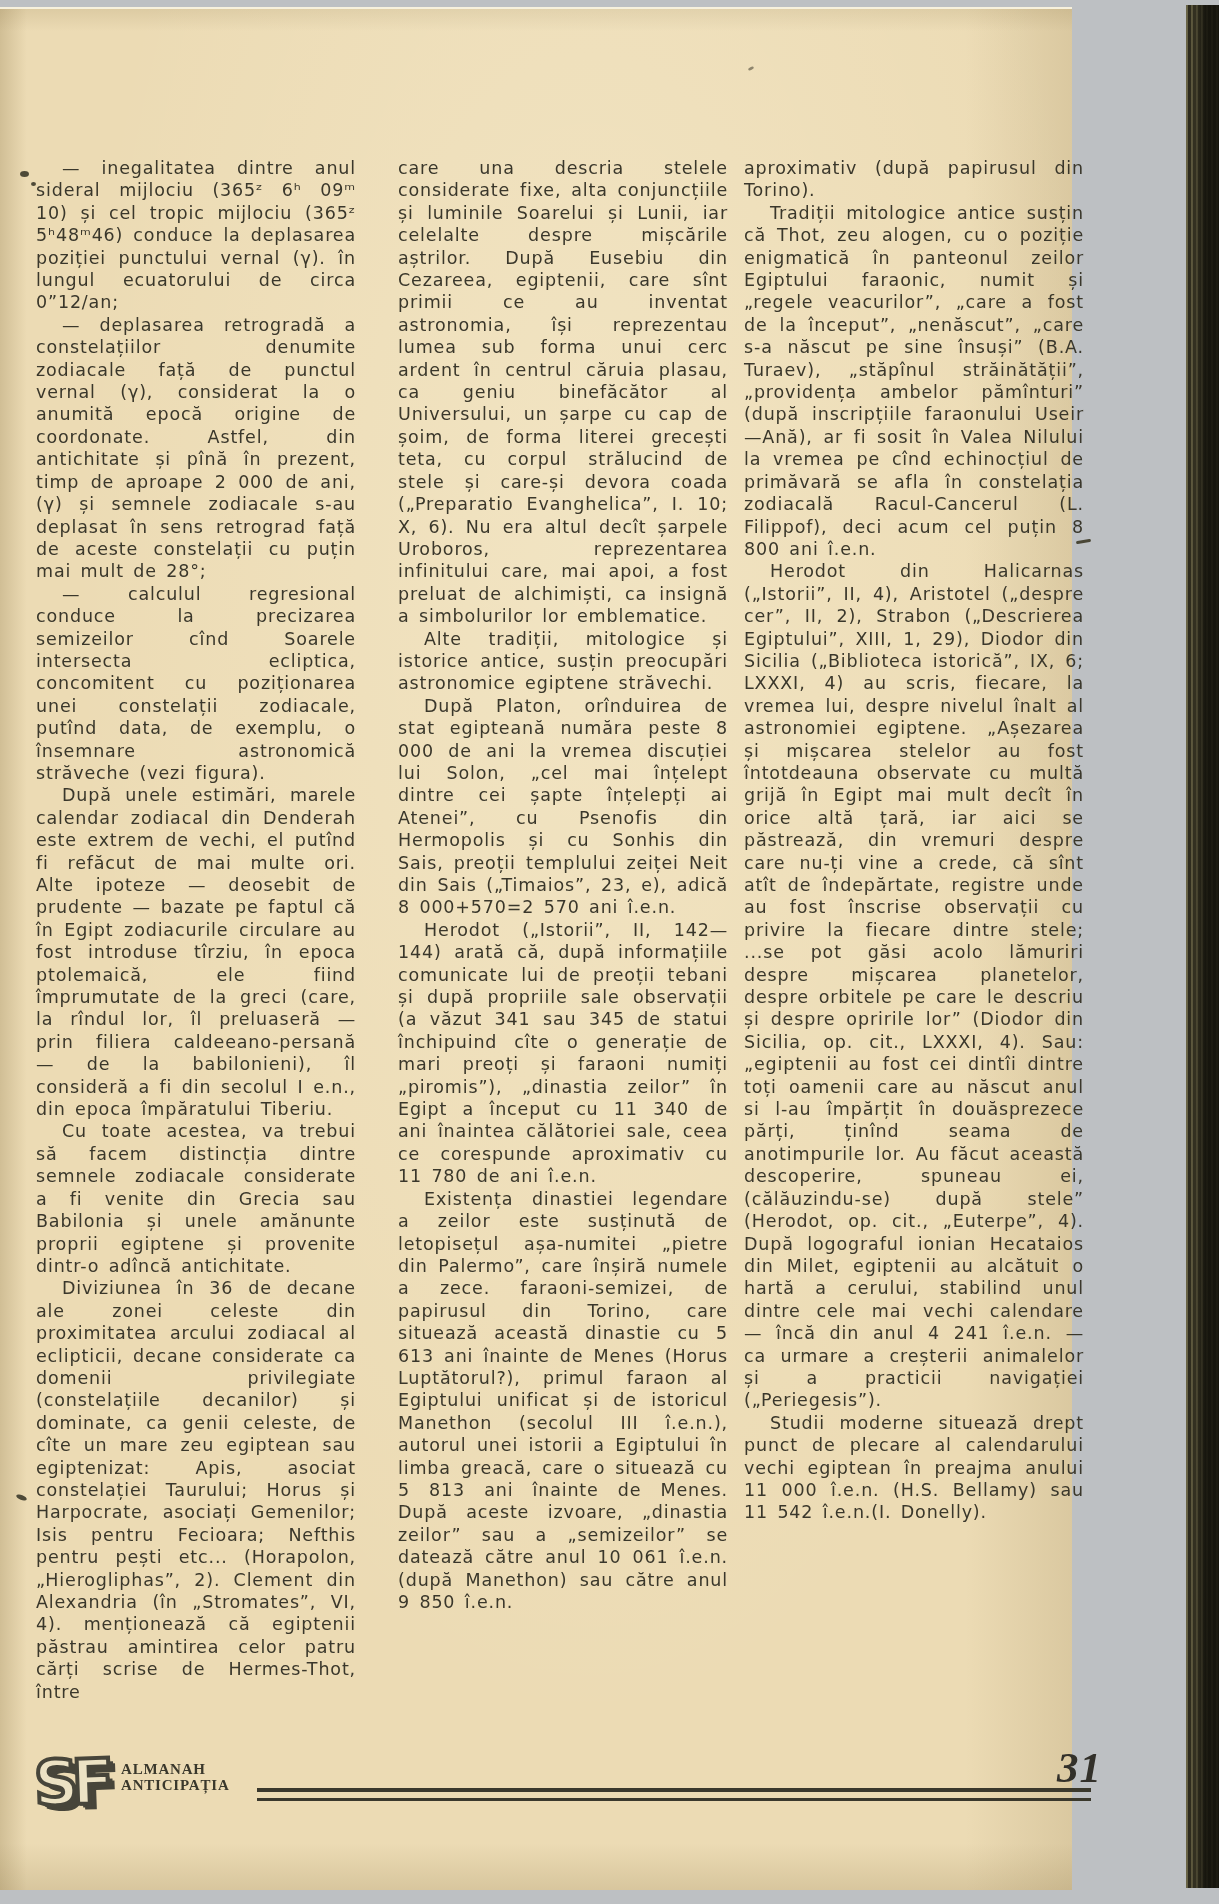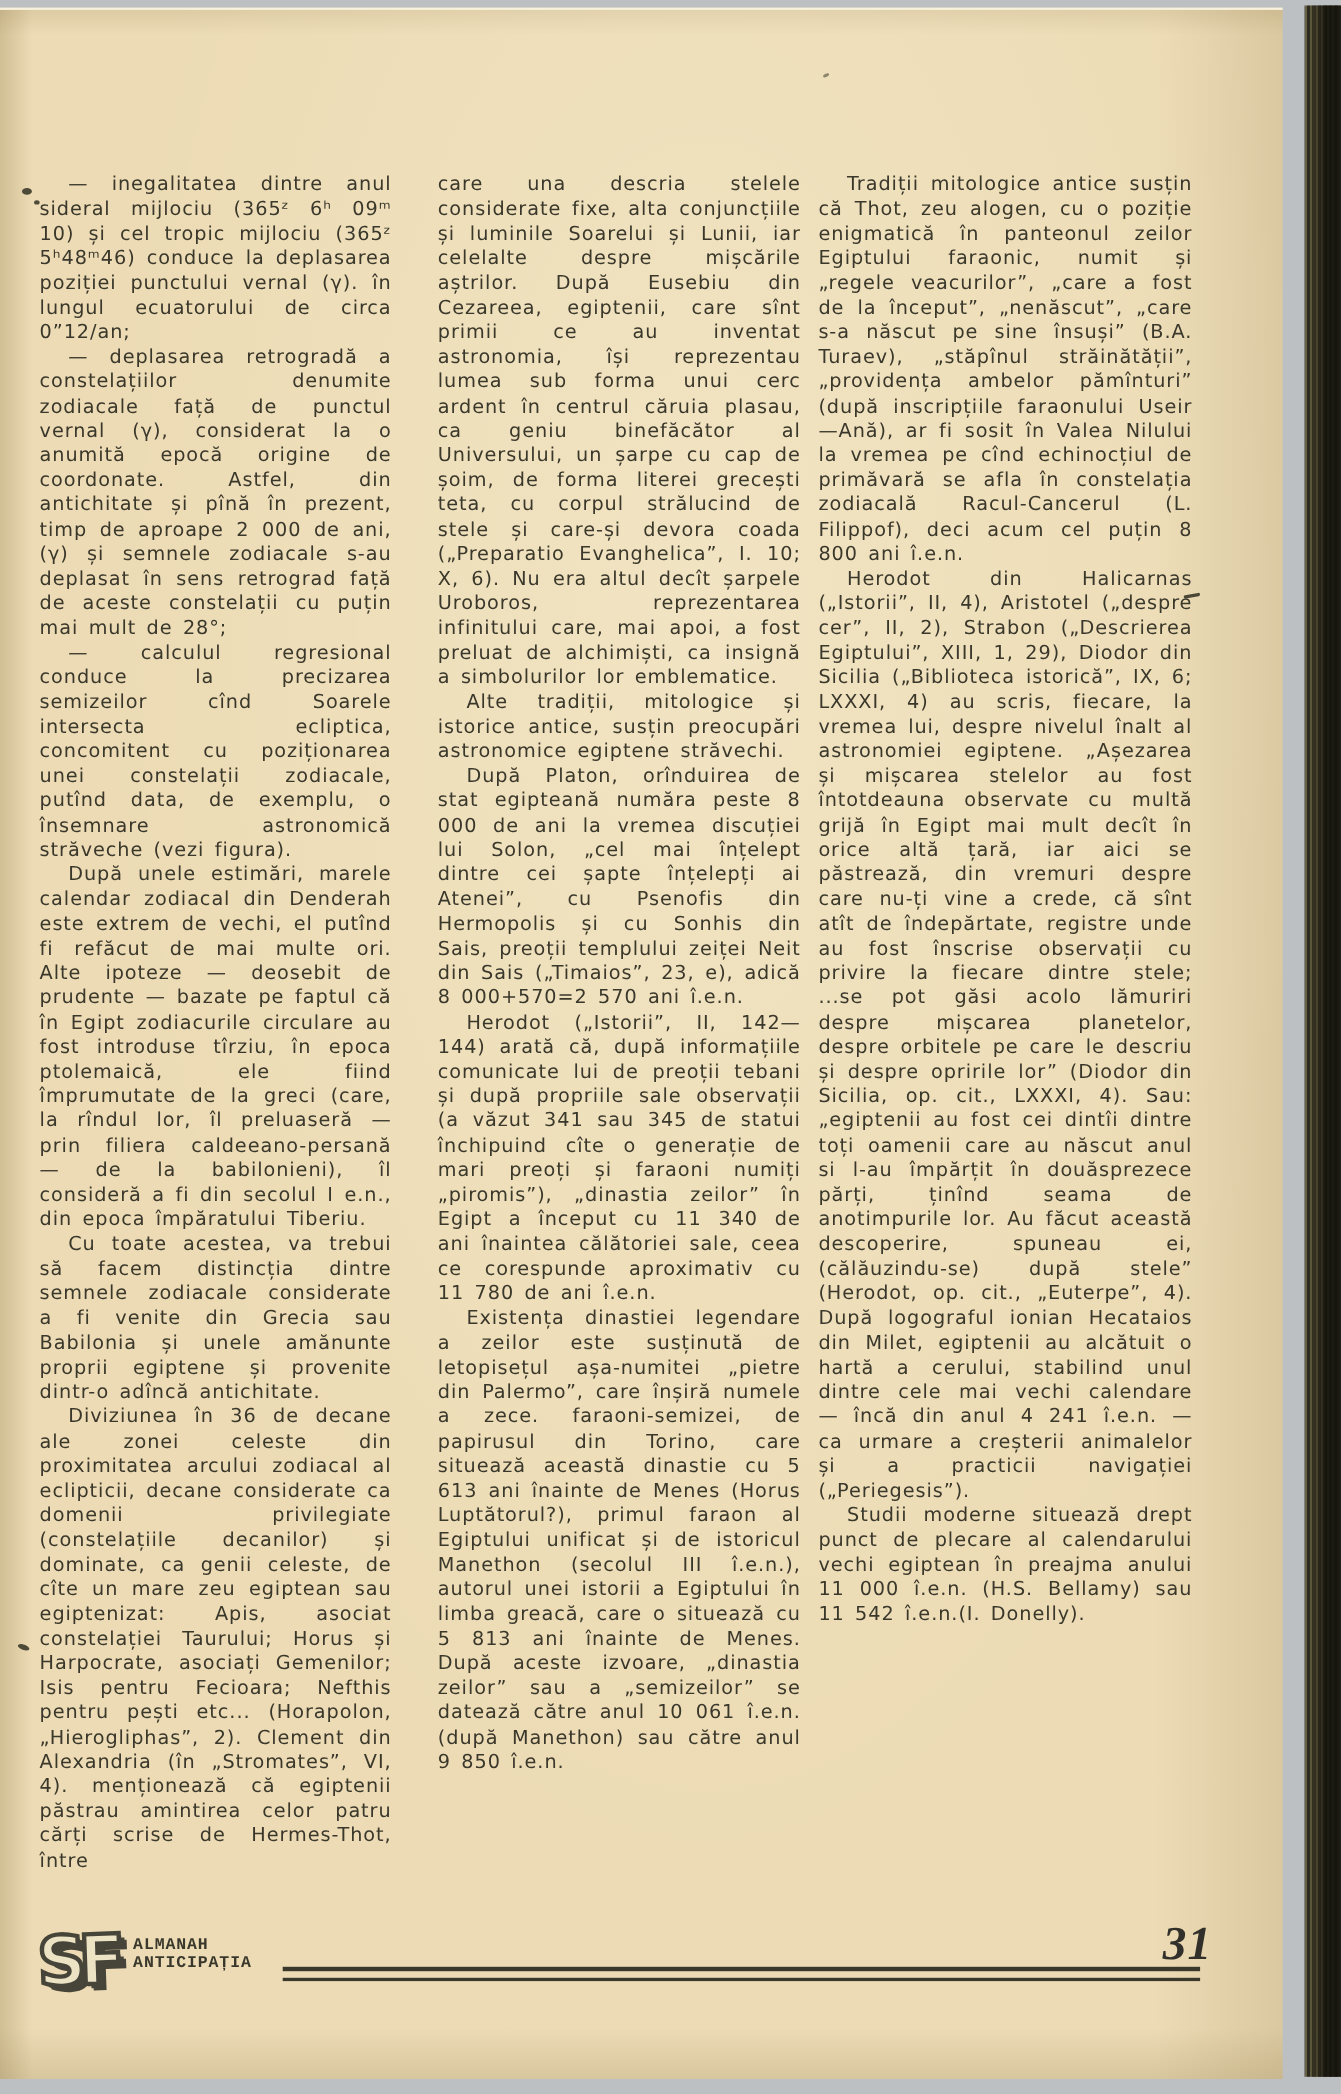--- a/index.html
+++ b/index.html
@@ -2,21 +2,21 @@
 <html lang="ro"><head>
 <meta charset="utf-8">
 <style>
   html,body{margin:0;padding:0;}
   body{
     width:1219px;height:1904px;position:relative;overflow:hidden;
     background:#bdc0c3;
     font-family:"DejaVu Sans",sans-serif;
   }
   .page{
-    position:absolute;left:0;top:7px;width:1166px;height:1881px;
+    position:absolute;left:0;top:7px;width:1072px;height:1881px;
     background:
       radial-gradient(ellipse at 55% 30%, rgba(255,249,228,0.30), rgba(255,249,228,0) 62%),
       linear-gradient(to right, rgba(110,88,40,0.22) 0, rgba(110,88,40,0) 2.5%, rgba(110,88,40,0) 90%, rgba(110,88,40,0.14) 100%),
       linear-gradient(to bottom, rgba(110,88,40,0.12) 0, rgba(110,88,40,0) 1.2%, rgba(110,88,40,0) 97.5%, rgba(110,88,40,0.16) 100%),
       #ecdbb4;
     border-top:2px solid #f7f1dd;
   }
   .book-edge{
     position:absolute;right:0;top:5px;width:33px;height:1883px;
     background:
@@ -39,21 +39,21 @@
     position:absolute;left:34px;top:1744px;
     font-family:"DejaVu Sans",sans-serif;font-weight:700;
     font-size:62px;line-height:60px;letter-spacing:-7px;
     color:#ece2c4;
     -webkit-text-stroke:4px #47453a;
     text-shadow:5px 4px 0 #47453a, 2px 2px 0 #47453a, 7px 6px 0 #47453a;
     transform:rotate(-2deg);
   }
   .brand{
     position:absolute;left:121px;top:1752px;
-    font-family:Liberation Mono, monospace;
+    font-family:Liberation Serif, serif;
     font-weight:700;font-size:15px;line-height:16px;
     letter-spacing:0.8px;color:#3a382c;
   }
   .footer-rule{
     position:absolute;left:257px;top:1779px;width:834px;height:6px;
     border-top:4px solid #3a382c;border-bottom:3px solid #3a382c;
   }
   .pagenum{
     position:absolute;left:1042px;top:1734px;width:60px;
     font-family:"Liberation Serif","DejaVu Serif",serif;
@@ -86,20 +86,21 @@
 
   <div class="col col2">
     <p class="para no-indent">care una descria stelele considerate fixe, alta conjuncțiile și luminile Soarelui și Lunii, iar celelalte despre mișcările aștrilor. După Eusebiu din Cezareea, egiptenii, care sînt primii ce au inventat astronomia, își reprezentau lumea sub forma unui cerc ardent în centrul căruia plasau, ca geniu binefăcător al Universului, un șarpe cu cap de șoim, de forma literei grecești teta, cu corpul strălucind de stele și care-și devora coada („Preparatio Evanghelica”, I. 10; X, 6). Nu era altul decît șarpele Uroboros, reprezentarea infinitului care, mai apoi, a fost preluat de alchimiști, ca insignă a simbolurilor lor emblematice.</p>
     <p class="para">Alte tradiții, mitologice și istorice antice, susțin preocupări astronomice egiptene străvechi.</p>
     <p class="para">După Platon, orînduirea de stat egipteană număra peste 8 000 de ani la vremea discuției lui Solon, „cel mai înțelept dintre cei șapte înțelepți ai Atenei”, cu Psenofis din Hermopolis și cu Sonhis din Sais, preoții templului zeiței Neit din Sais („Timaios”, 23, e), adică 8 000+570=2 570 ani î.e.n.</p>
     <p class="para">Herodot („Istorii”, II, 142—144) arată că, după informațiile comunicate lui de preoții tebani și după propriile sale observații (a văzut 341 sau 345 de statui închipuind cîte o generație de mari preoți și faraoni numiți „piromis”), „dinastia zeilor” în Egipt a început cu 11 340 de ani înaintea călătoriei sale, ceea ce corespunde aproximativ cu 11 780 de ani î.e.n.</p>
     <p class="para">Existența dinastiei legendare a zeilor este susținută de letopisețul așa-numitei „pietre din Palermo”, care înșiră numele a zece. faraoni-semizei, de papirusul din Torino, care situează această dinastie cu 5 613 ani înainte de Menes (Horus Luptătorul?), primul faraon al Egiptului unificat și de istoricul Manethon (secolul III î.e.n.), autorul unei istorii a Egiptului în limba greacă, care o situează cu 5 813 ani înainte de Menes. După aceste izvoare, „dinastia zeilor” sau a „semizeilor” se datează către anul 10 061 î.e.n. (după Manethon) sau către anul 9 850 î.e.n.</p>
   </div>
 
   <div class="col col3">
+    <p class="para no-indent">aproximativ (după papirusul din Torino).</p>
     <p class="para">Tradiții mitologice antice susțin că Thot, zeu alogen, cu o poziție enigmatică în panteonul zeilor Egiptului faraonic, numit și „regele veacurilor”, „care a fost de la început”, „nenăscut”, „care s-a născut pe sine însuși” (B.A. Turaev), „stăpînul străinătății”, „providența ambelor pămînturi” (după inscripțiile faraonului Useir—Ană), ar fi sosit în Valea Nilului la vremea pe cînd echinocțiul de primăvară se afla în constelația zodiacală Racul-Cancerul (L. Filippof), deci acum cel puțin 8 800 ani î.e.n.</p>
     <p class="para">Herodot din Halicarnas („Istorii”, II, 4), Aristotel („despre cer”, II, 2), Strabon („Descrierea Egiptului”, XIII, 1, 29), Diodor din Sicilia („Biblioteca istorică”, IX, 6; LXXXI, 4) au scris, fiecare, la vremea lui, despre nivelul înalt al astronomiei egiptene. „Așezarea și mișcarea stelelor au fost întotdeauna observate cu multă grijă în Egipt mai mult decît în orice altă țară, iar aici se păstrează, din vremuri despre care nu-ți vine a crede, că sînt atît de îndepărtate, registre unde au fost înscrise observații cu privire la fiecare dintre stele; ...se pot găsi acolo lămuriri despre mișcarea planetelor, despre orbitele pe care le descriu și despre opririle lor” (Diodor din Sicilia, op. cit., LXXXI, 4). Sau: „egiptenii au fost cei dintîi dintre toți oamenii care au născut anul si l-au împărțit în douăsprezece părți, ținînd seama de anotimpurile lor. Au făcut această descoperire, spuneau ei, (călăuzindu-se) după stele” (Herodot, op. cit., „Euterpe”, 4). După logograful ionian Hecataios din Milet, egiptenii au alcătuit o hartă a cerului, stabilind unul dintre cele mai vechi calendare — încă din anul 4 241 î.e.n. — ca urmare a creșterii animalelor și a practicii navigației („Periegesis”).</p>
     <p class="para">Studii moderne situează drept punct de plecare al calendarului vechi egiptean în preajma anului 11 000 î.e.n. (H.S. Bellamy) sau 11 542 î.e.n.(I. Donelly).</p>
   </div>
 
   <div class="logo-sf">SF</div>
 
   <div class="brand">
     <div>ALMANAH</div>
     <div>ANTICIPAȚIA</div>

